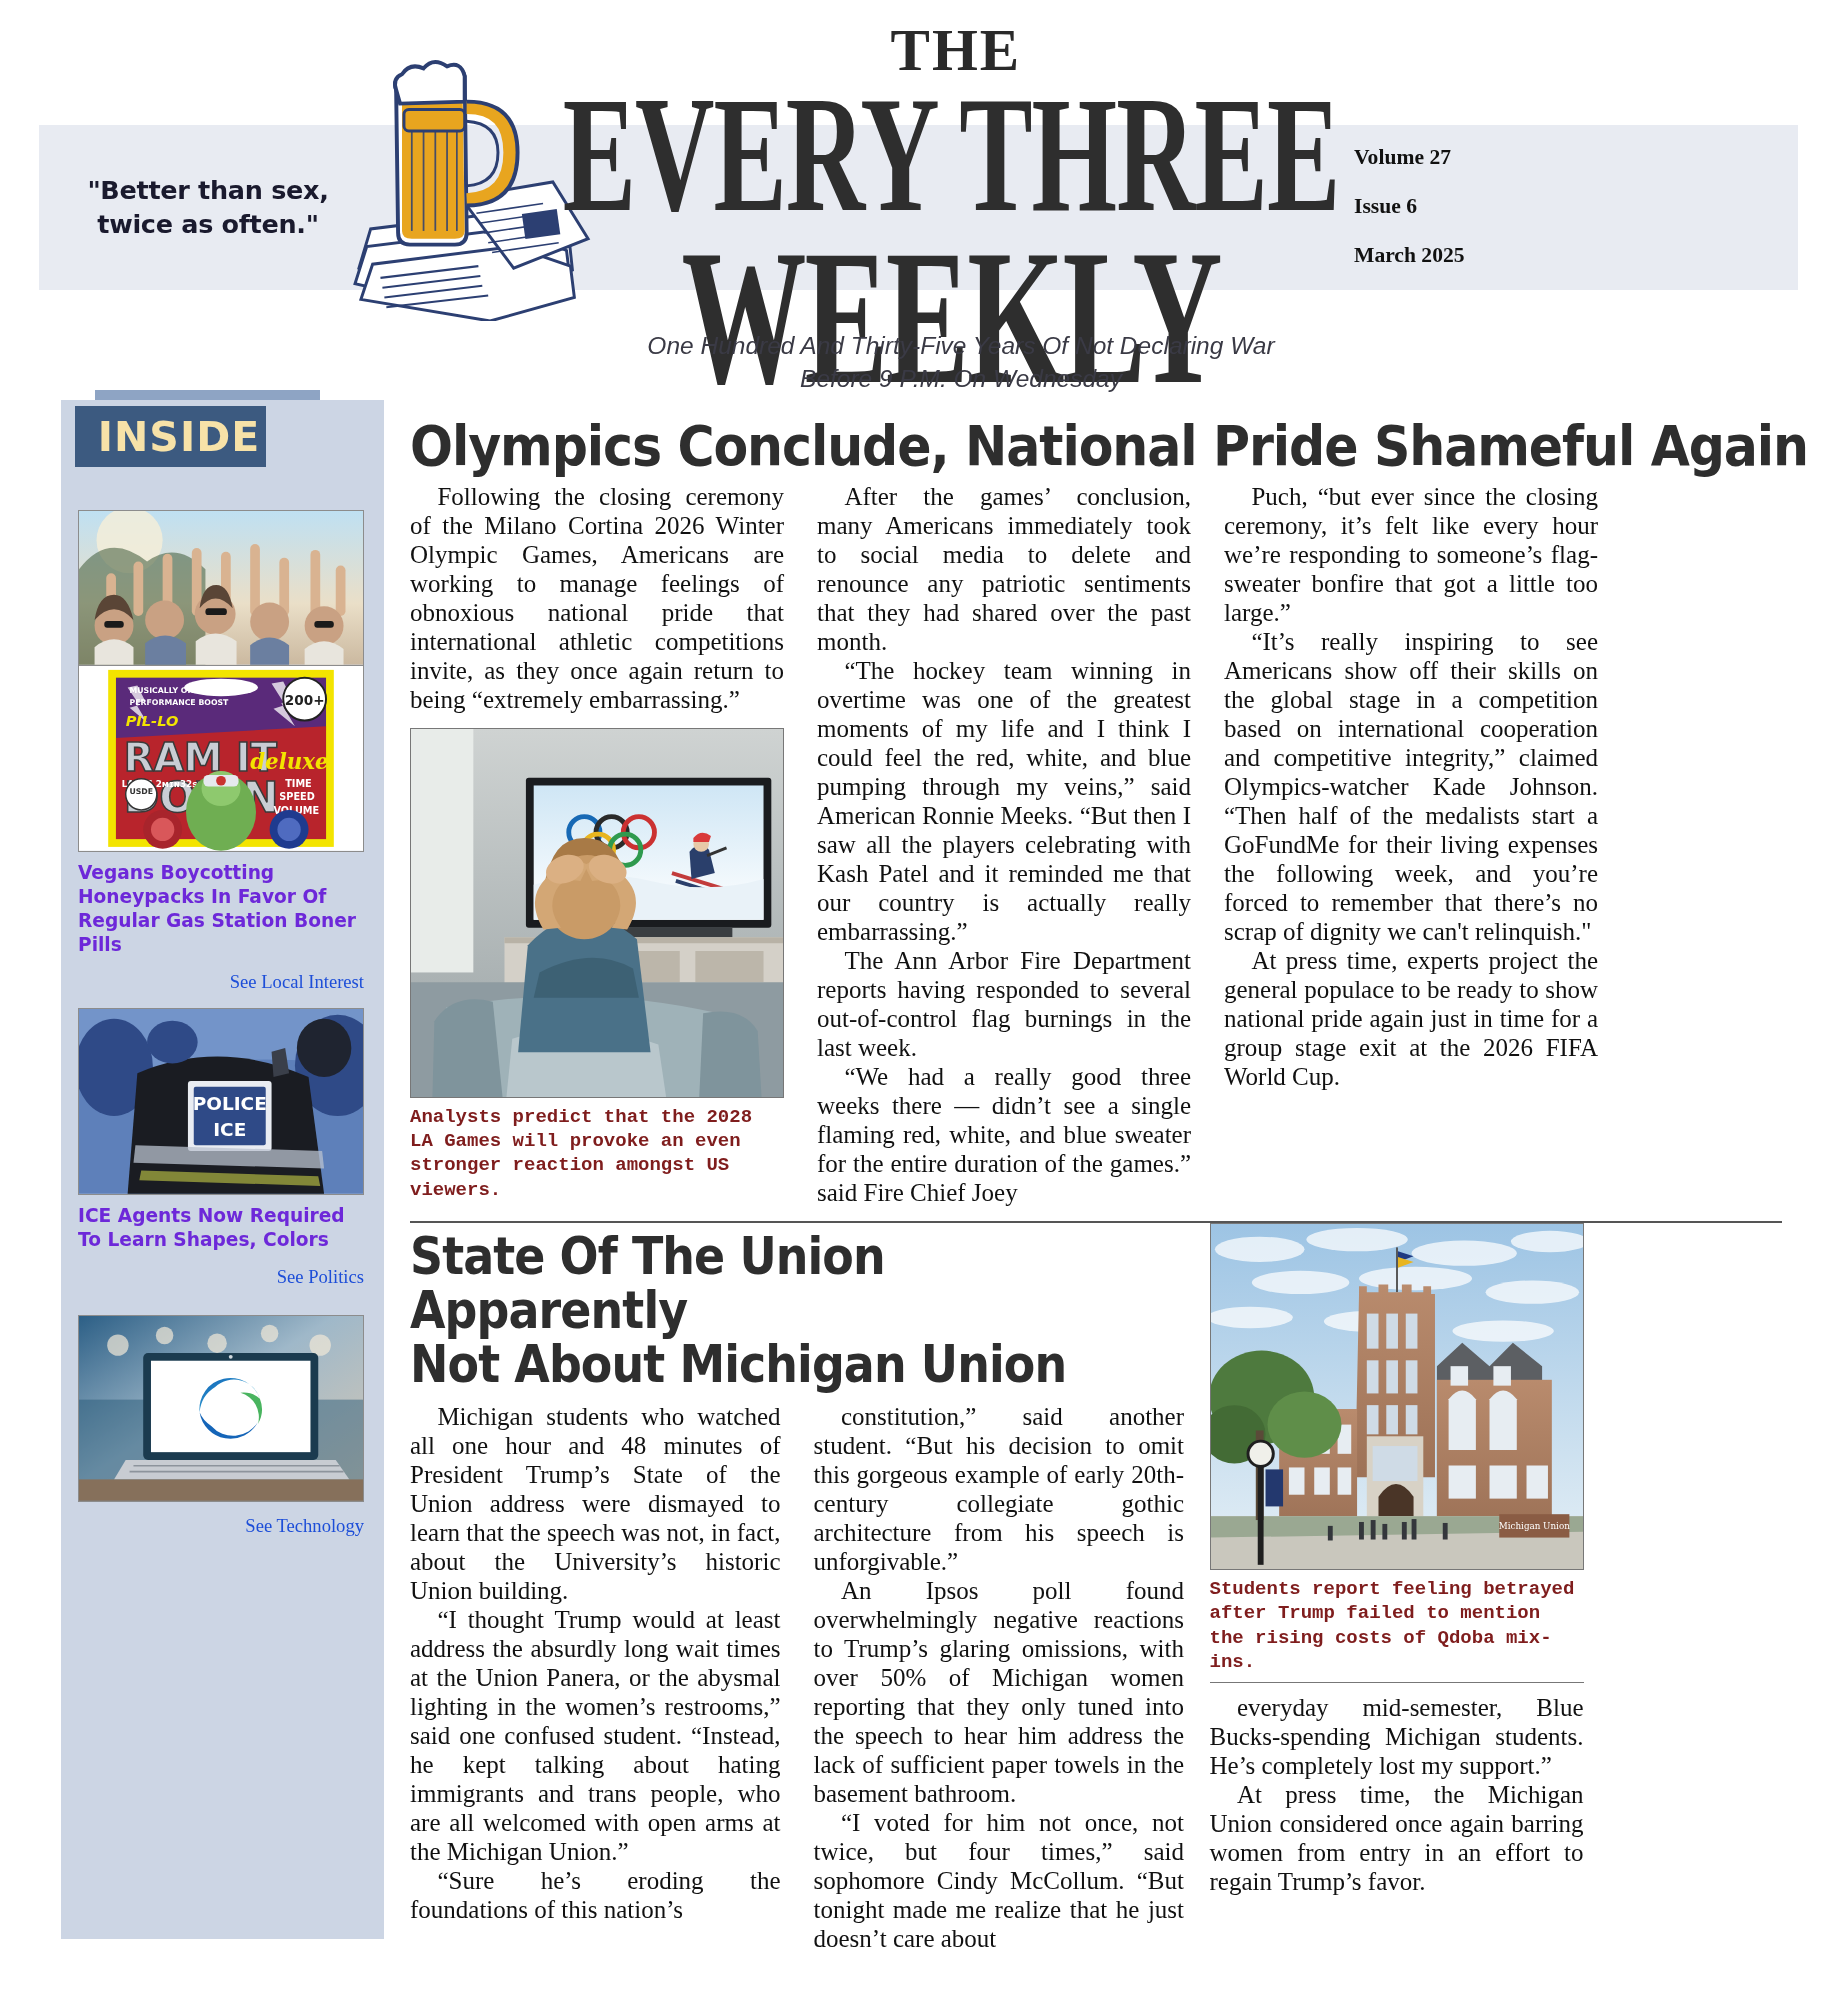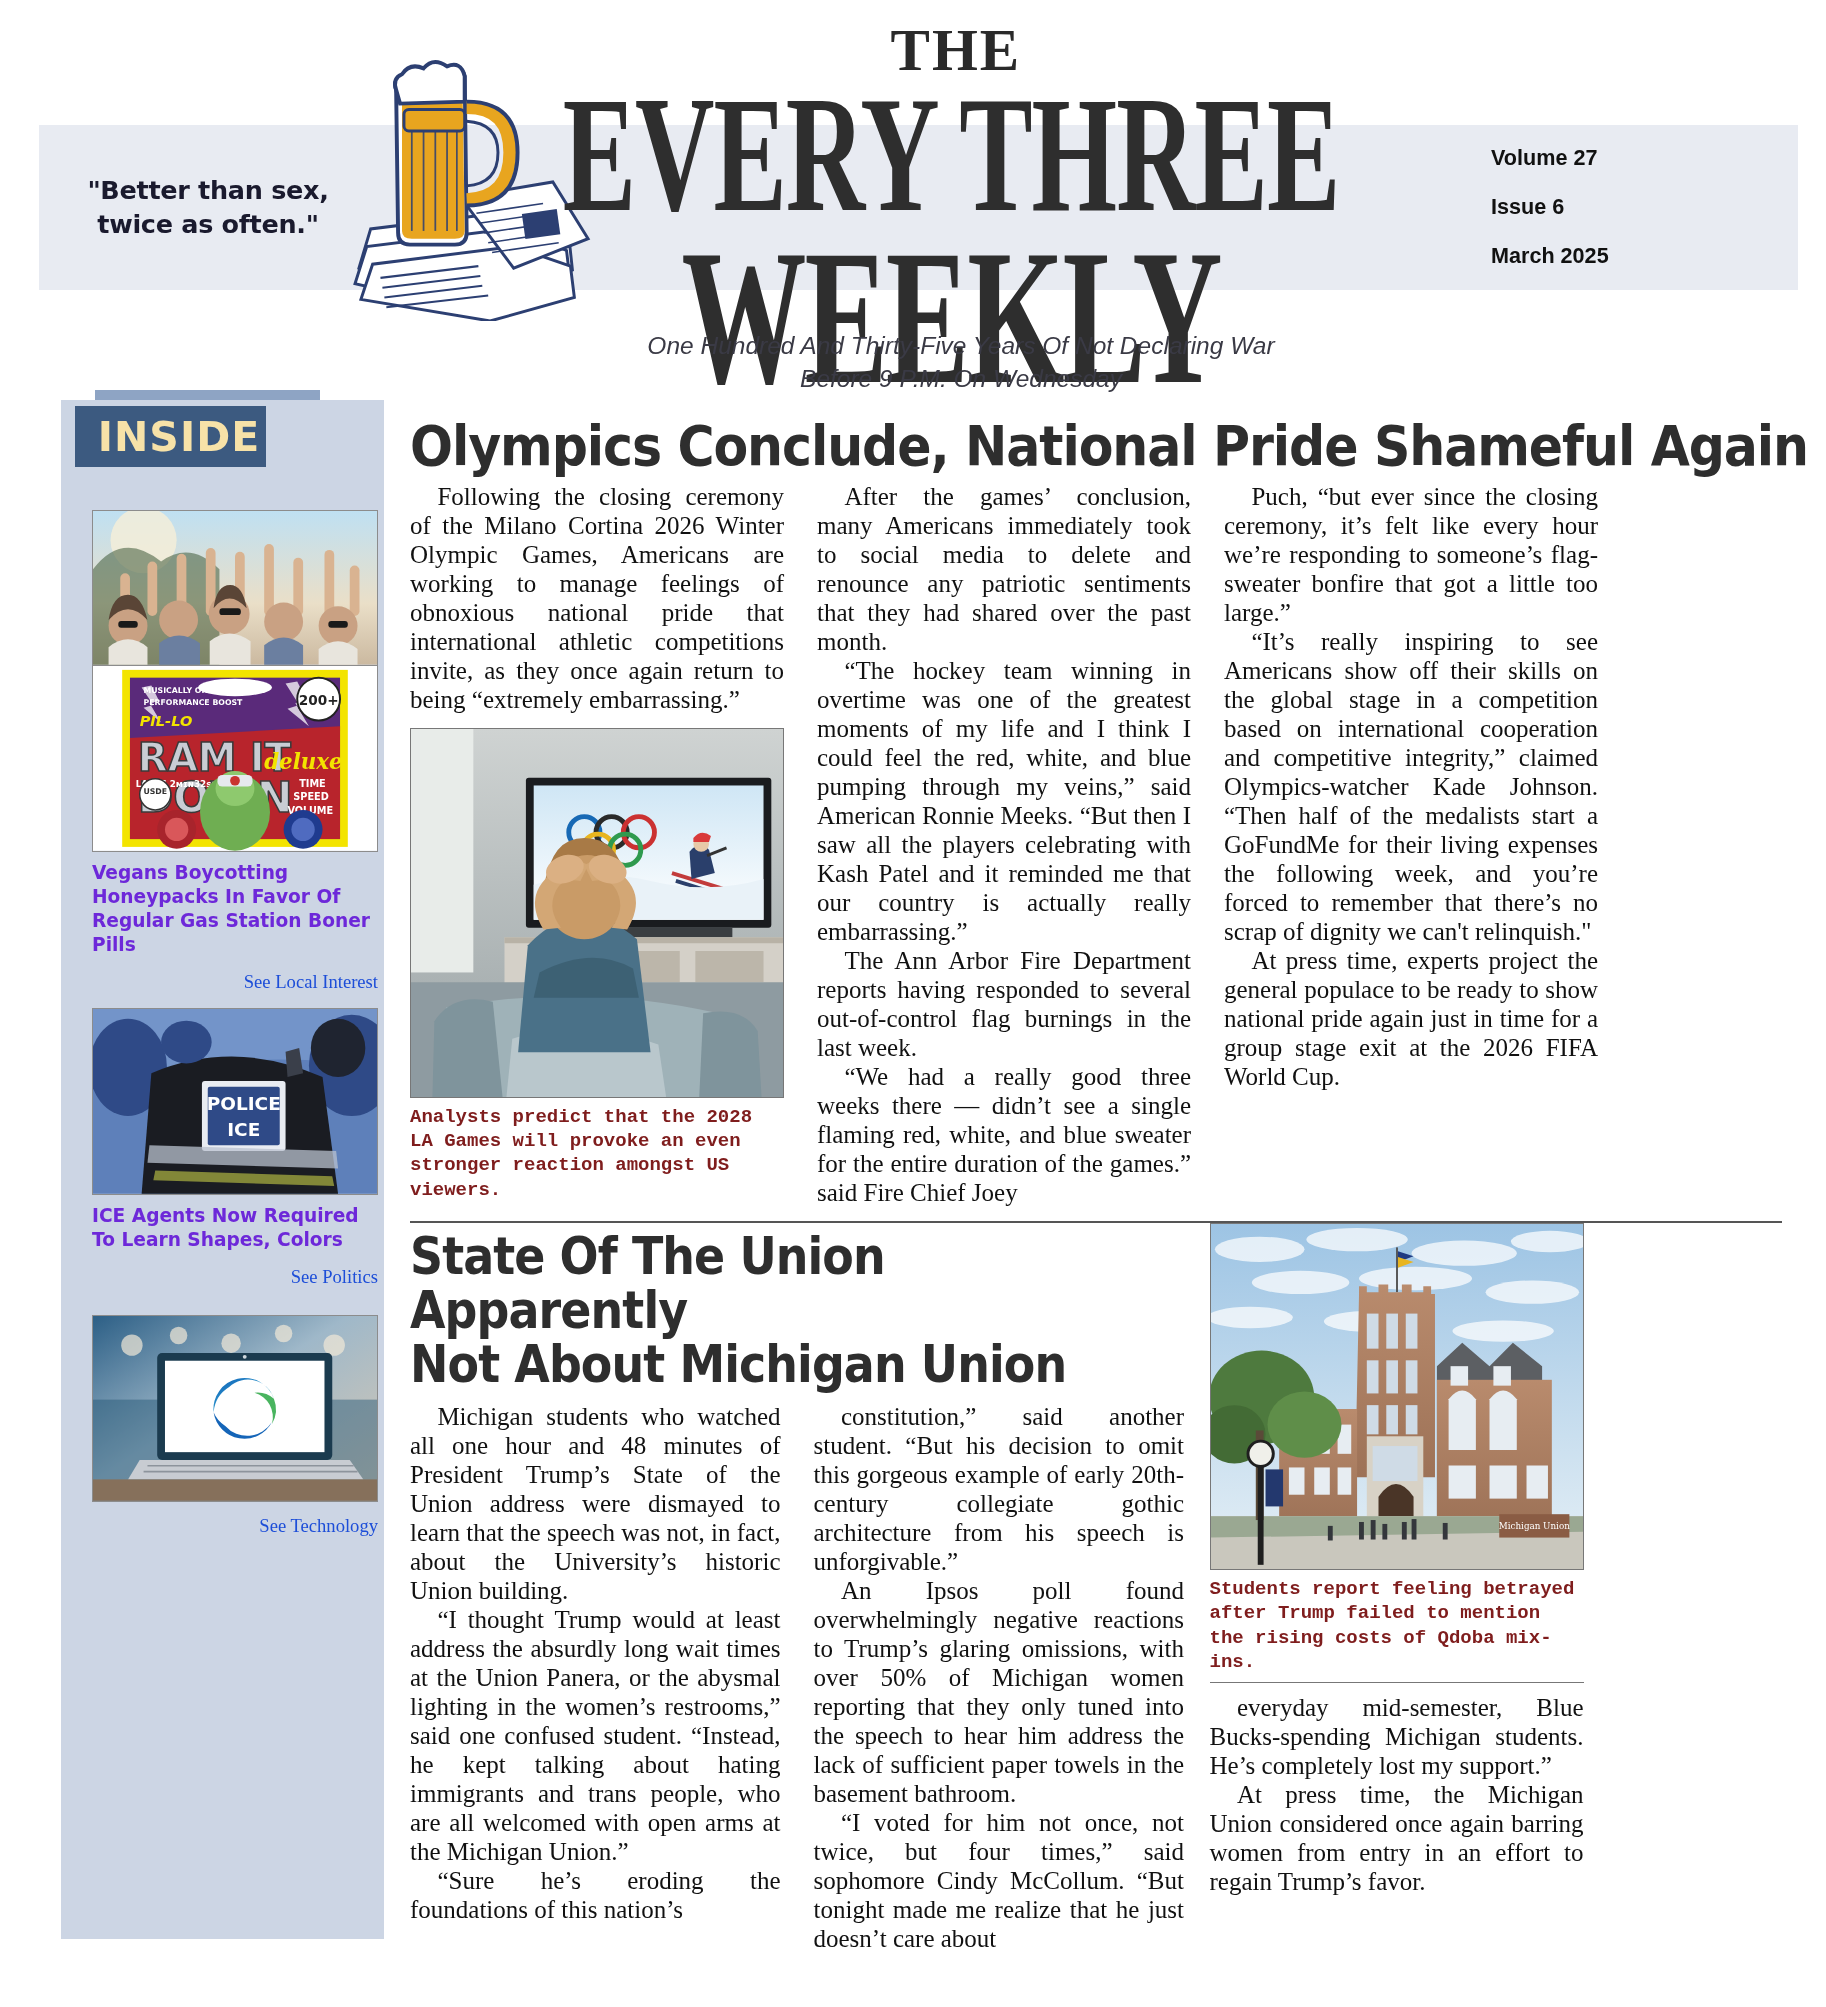--- a/index.html
+++ b/index.html
@@ -39,22 +39,22 @@
     line-height: 0.86; transform: scaleY(1.5); transform-origin: center top;
     margin-top: 5.9px;
   }
   .t-weekly {
     font-family: "Liberation Serif", serif; font-weight: bold;
     font-size: 125px; letter-spacing: -2px; color:#2e2e2e;
     line-height: 0.86; transform: scaleY(1.55); transform-origin: center top;
     margin-top: 57px;
   }
   .issue-info {
-    position:absolute; left: 1491px; top: 147px; width: 245px;
-    font-family:Liberation Sans, sans-serif; font-weight:bold;
+    position:absolute; left: 1354px; top: 147px; width: 245px;
+    font-family:Liberation Serif, serif; font-weight:bold;
     font-size: 21.6px; color:#111; line-height: 1.0;
   }
   .issue-info div { margin-bottom: 27.4px; }
   .tagline {
     position:absolute; left: 510px; top: 329px; width: 902px; text-align:center;
     font-family:"Liberation Sans", sans-serif; font-style: italic;
     font-size: 24.5px; color:#3a3a45; line-height:1.35;
   }
 
   
@@ -66,21 +66,21 @@
   .inside-deco2 { position:absolute; left: 157px; top: 446px; width: 191px; height: 69px; background:#c4cede; }
   .inside-box {
     position:absolute; left: 75px; top: 406px; width: 191px; height: 61px;
     background:#3c5a80; display:flex; align-items:center; justify-content:center;padding-left:17px;
   }
   .inside-box span {
     font-family:"DejaVu Sans", sans-serif; font-weight:bold; font-size:41px;
     color:#f7e2a8; letter-spacing:1px;
   }
 
-  .side-item { position:absolute; left: 92px; width: 286px; }
+  .side-item { position:absolute; left: 78px; width: 286px; }
   .side-photo { width: 286px; border: 1px solid #8c8c8c; display:block; }
   .side-title {
     font-family:"DejaVu Sans", sans-serif; font-weight:bold;
     font-size: 18.6px; line-height:1.3; color:#6d28d9; margin-top: 8.8px;
   }
   .side-see {
     font-family:"Liberation Serif", serif; font-size: 18.6px; color:#1d4ed8;
     text-align:right; margin-top: 13.7px;
   }
 

